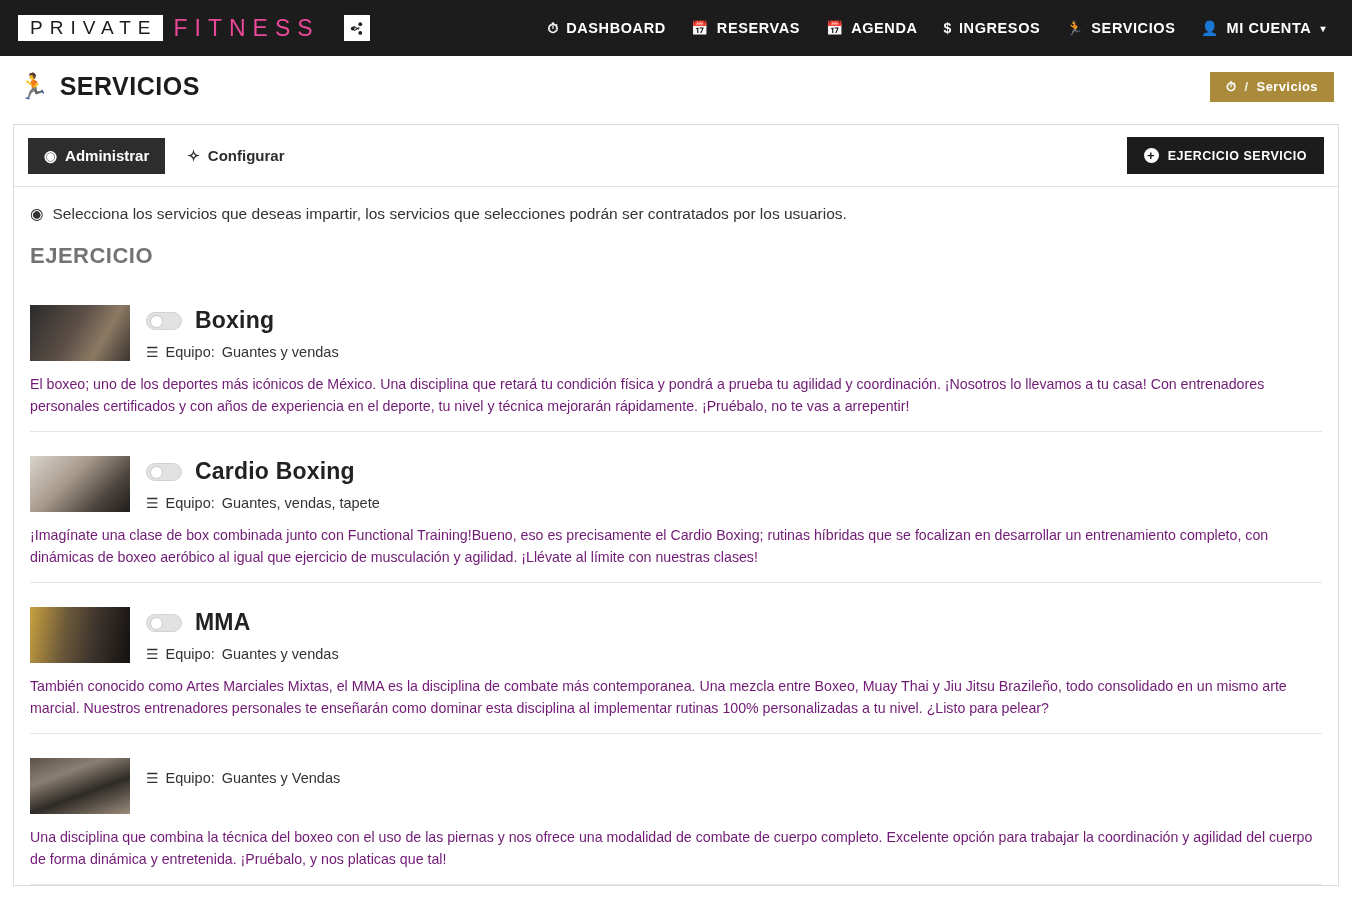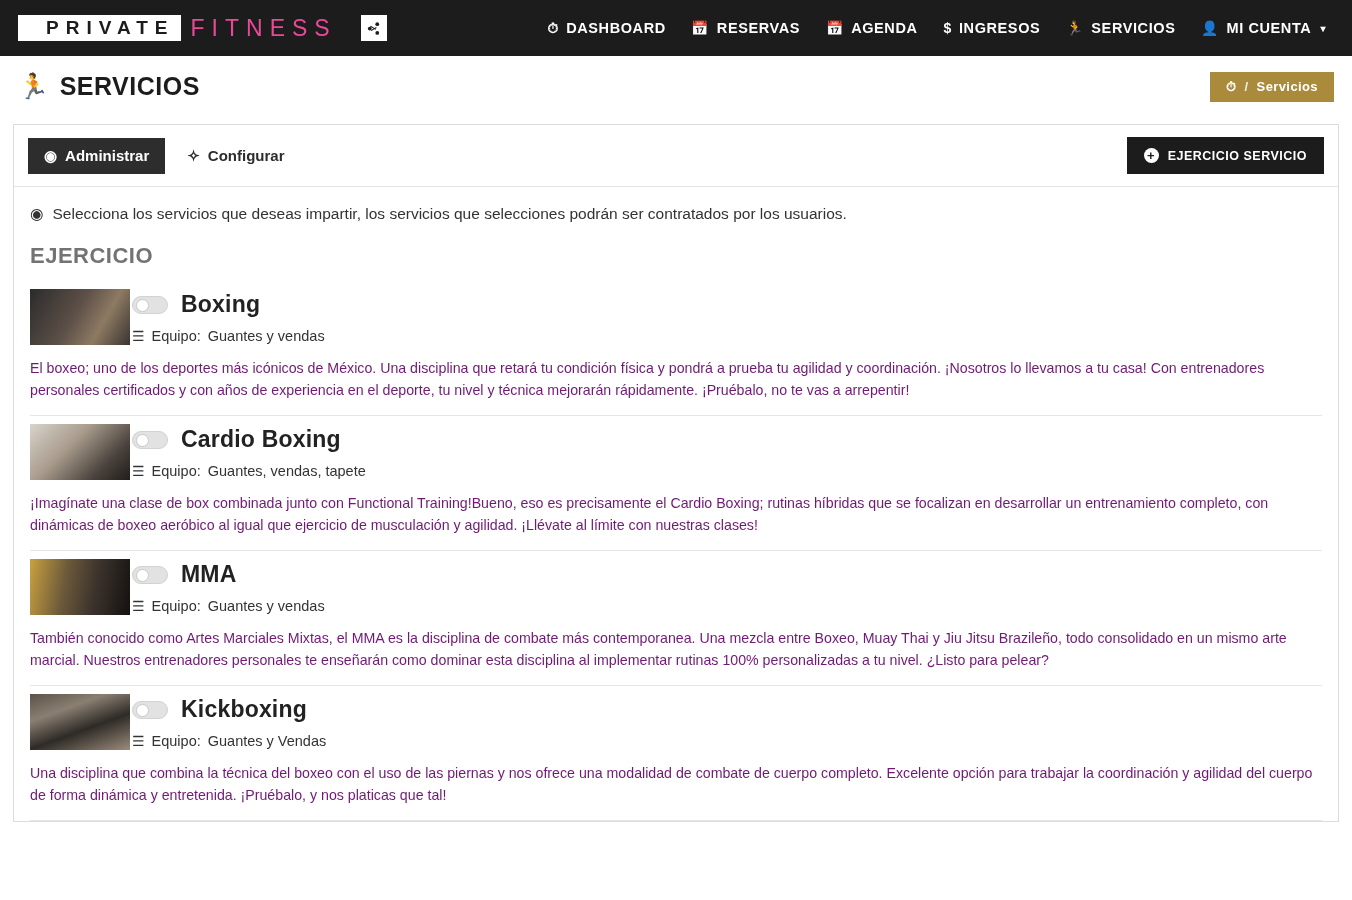--- a/index.html
+++ b/index.html
@@ -23,23 +23,23 @@
   }
   .brand {
     display: flex;
     align-items: center;
     gap: 14px;
   }
   .brand-private {
     background: #ffffff;
     color: #1c1c1c;
     font-size: 19px;
-    font-weight: 700;
+    font-weight: 400;
     letter-spacing: 7px;
-    padding: 3px 6px 3px 28px;
+    padding: 3px 6px 3px 12px;
     line-height: 1.1;
   }
   .brand-fitness {
     color: #ec4899;
     font-size: 23px;
     letter-spacing: 7px;
     margin-left: -4px;
   }
   .share-btn {
     background: #ffffff;
@@ -181,22 +181,23 @@
     margin: 4px 0 12px 0;
   }
 
   
   .service {
     padding: 8px 0 14px 0;
     border-bottom: 1px solid #e6e6e6;
   }
   .service-top {
     display: flex;
-    gap: 2px;
+    gap: 16px;
     align-items: flex-start;
+    margin-top: 16px;
   }
   .thumb {
     width: 100px;
     height: 56px;
     flex: 0 0 100px;
     background: #6d6258;
     overflow: hidden;
     position: relative;
   }
   .service-meta { flex: 1; padding-top: 2px; }
@@ -391,26 +392,20 @@
         </div>
       </div>
       <div class="desc">También conocido como Artes Marciales Mixtas, el MMA es la disciplina de combate más contemporanea. Una mezcla entre Boxeo, Muay Thai y Jiu Jitsu Brazileño, todo consolidado en un mismo arte marcial. Nuestros entrenadores personales te enseñarán como dominar esta disciplina al implementar rutinas 100% personalizadas a tu nivel. ¿Listo para pelear?</div>
     </div>
 
     <div class="service">
       <div class="service-top">
         <div class="thumb" style="background:linear-gradient(160deg,#5c5248 0%,#8a7f72 30%,#2e2a26 60%,#9a8c7b 100%);">
         </div>
         <div class="service-meta">
-          <div class="service-name-row">
-            <div class="toggle">
-                <span class="knob"></span>
-              </div>
-            <span class="service-name">Kickboxing</span>
-          </div>
           <div class="equipo">
             <span class="eq-ico">☰</span>
             <span>Equipo:</span>
             <b>Guantes y Vendas</b>
           </div>
         </div>
       </div>
       <div class="desc">Una disciplina que combina la técnica del boxeo con el uso de las piernas y nos ofrece una modalidad de combate de cuerpo completo. Excelente opción para trabajar la coordinación y agilidad del cuerpo de forma dinámica y entretenida. ¡Pruébalo, y nos platicas que tal!</div>
     </div>
 

